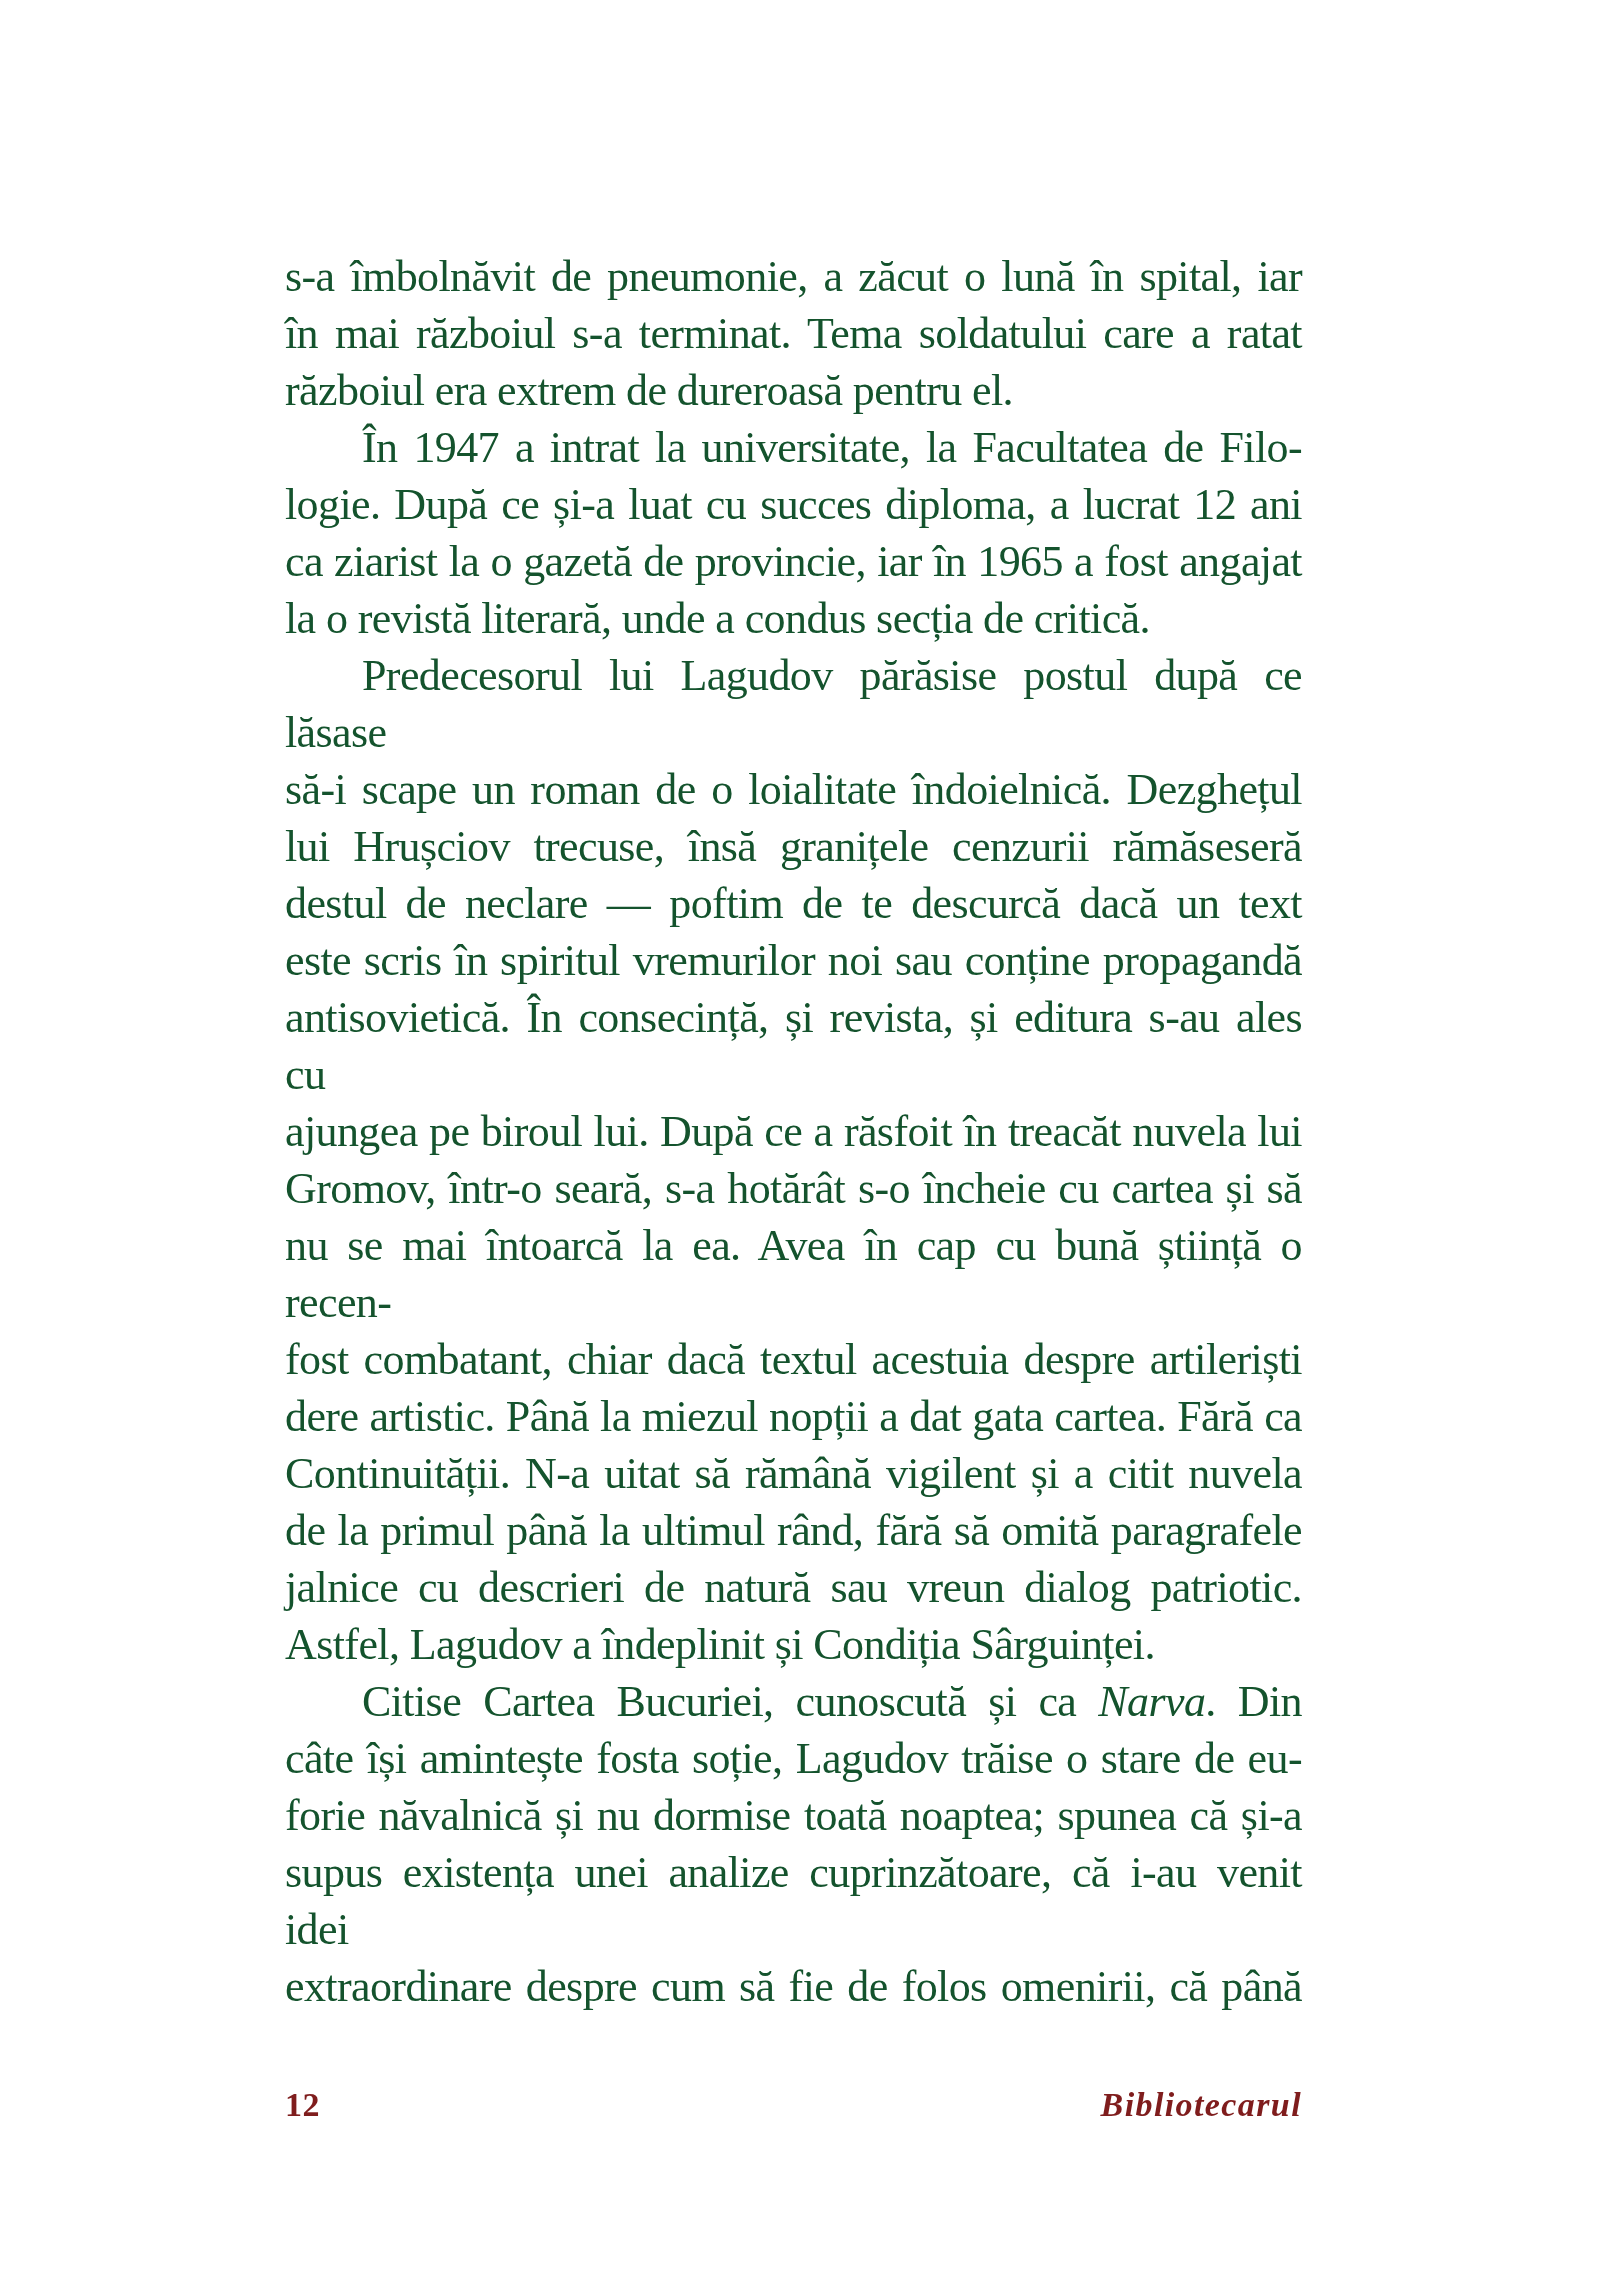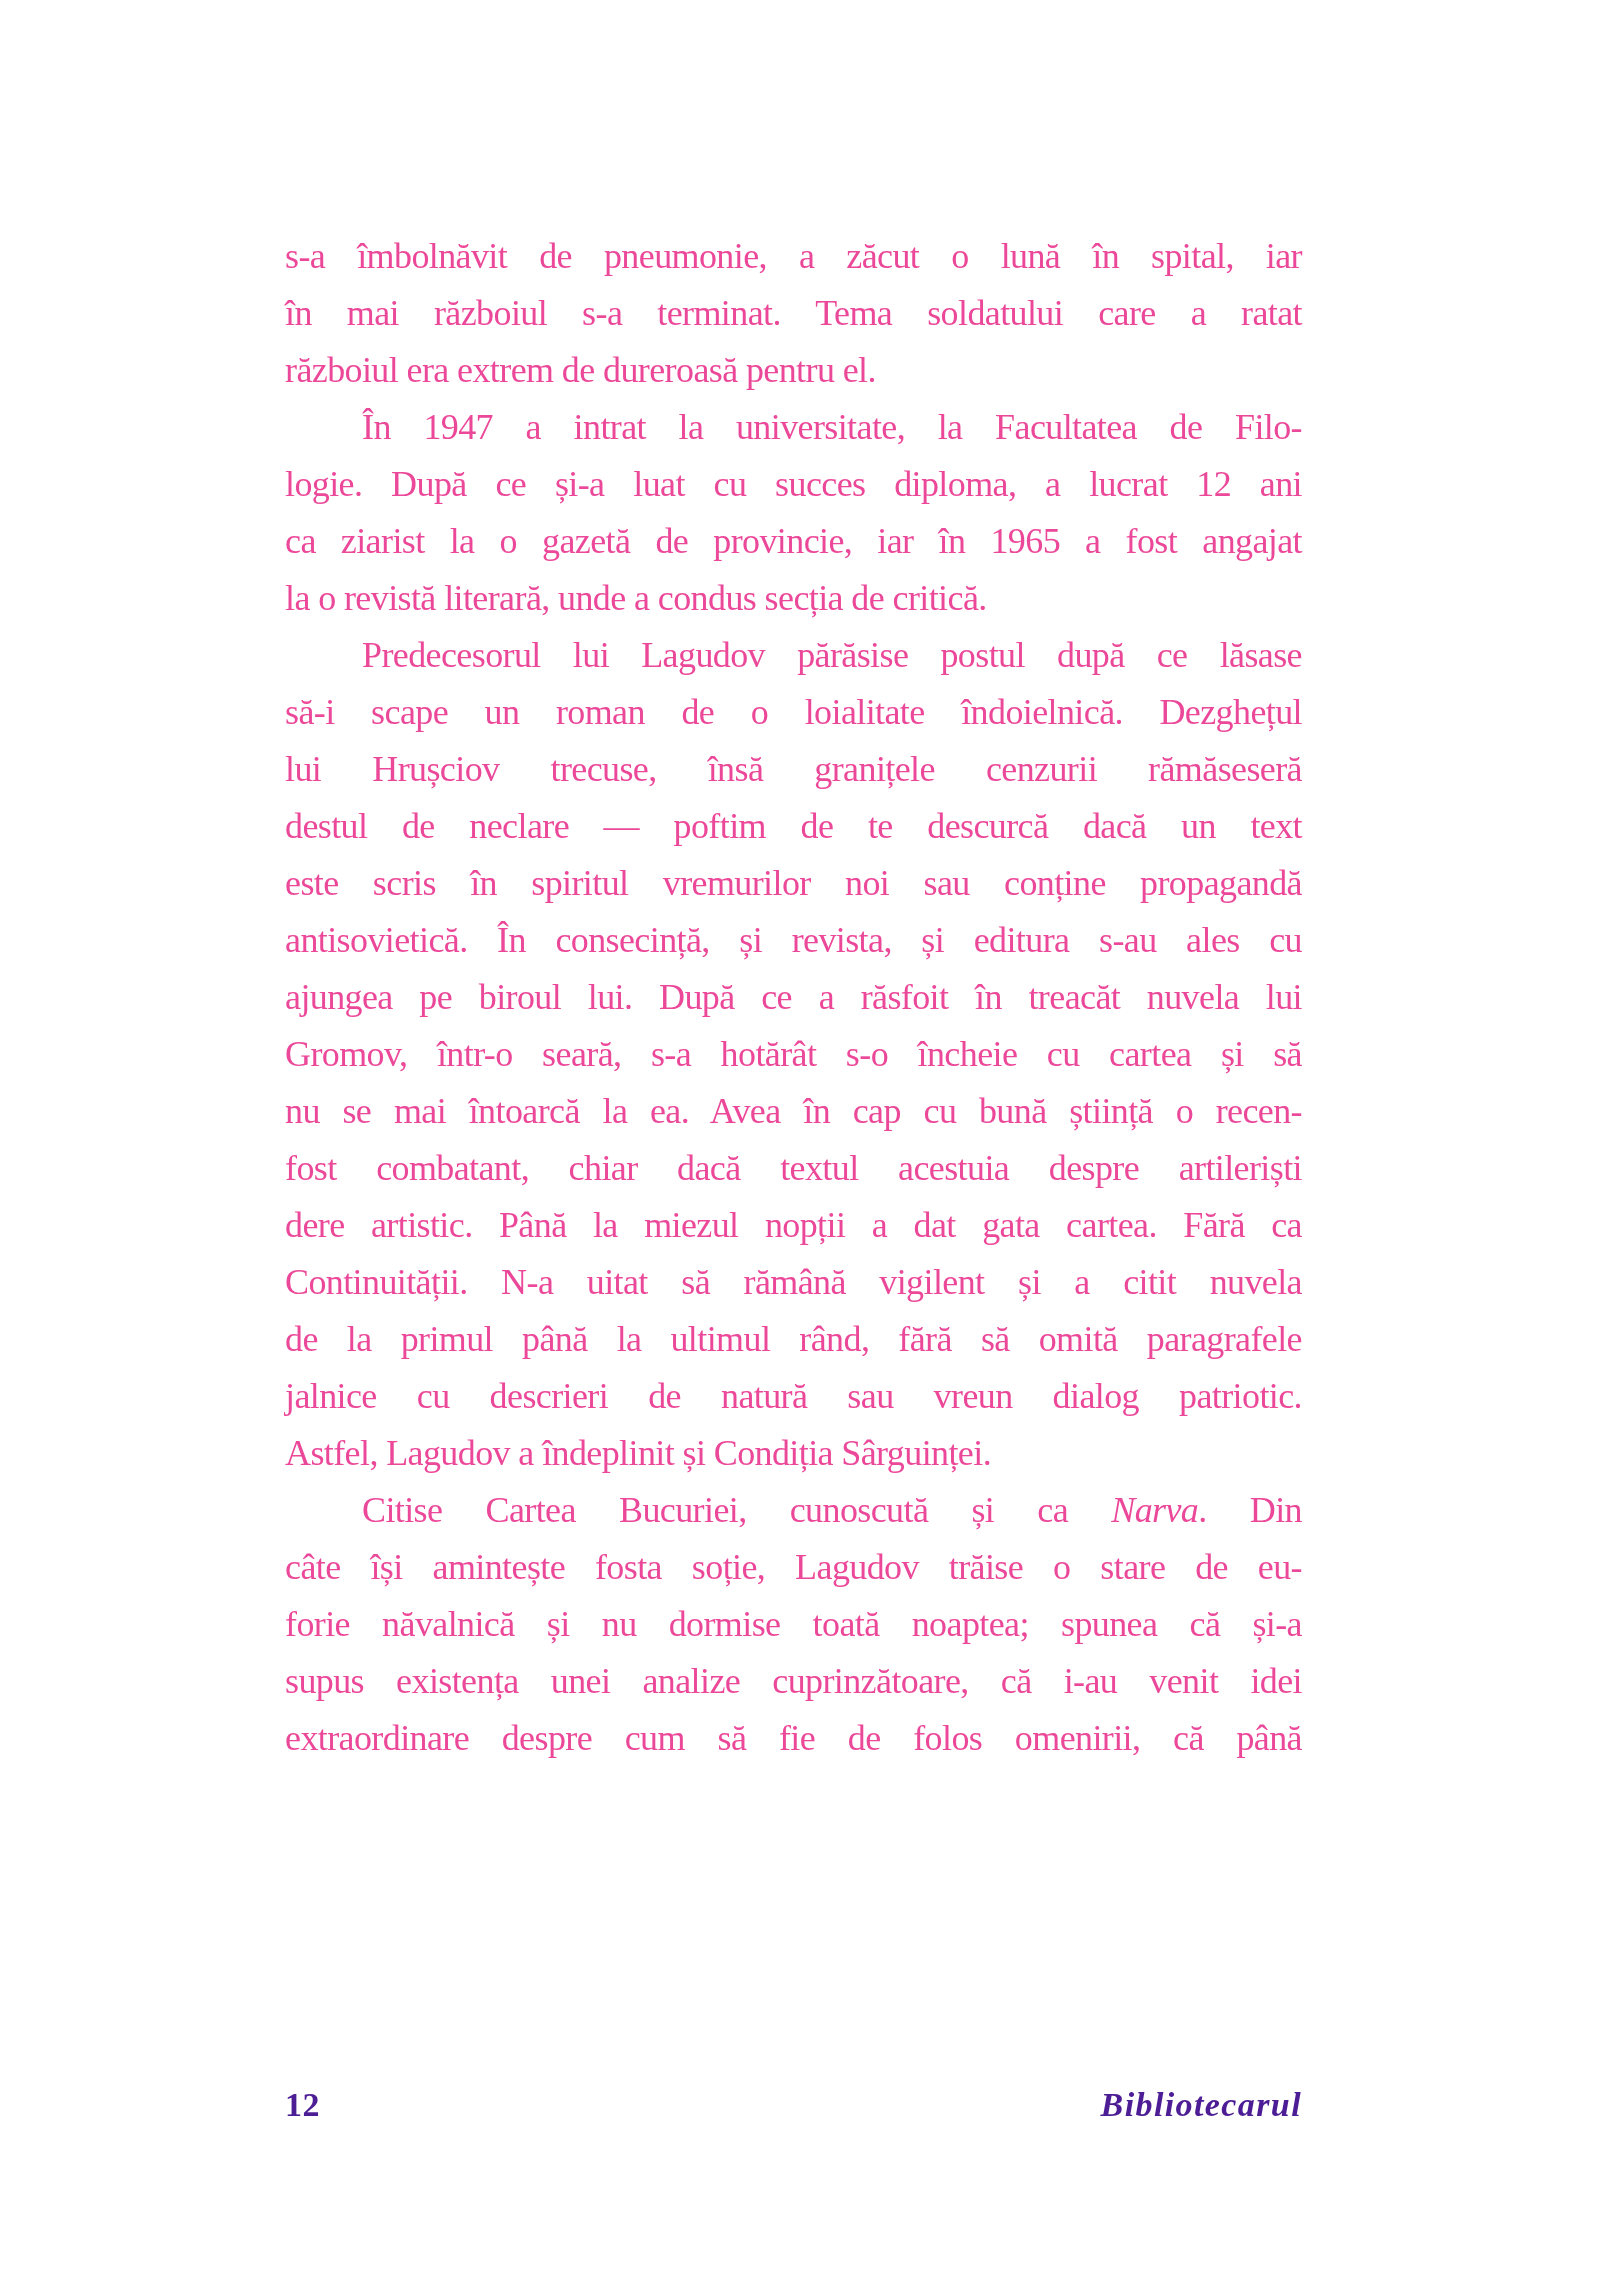--- a/index.html
+++ b/index.html
@@ -11,26 +11,26 @@
     position: relative;
     width: 1600px;
     height: 2287px;
     margin: 0 auto;
     background: #ffffff;
     overflow: hidden;
   }
   .text-block {
     position: absolute;
     left: 285px;
-    top: 228px;
+    top: 248px;
     width: 1017px;
     font-family: "Liberation Serif", "DejaVu Serif", serif;
-    font-size: 36px;
+    font-size: 44px;
     line-height: 57px;
-    color: #ec4899;
+    color: #14532d;
     letter-spacing: -0.6px;
   }
   .paragraph { margin: 0; }
   .line {
     text-align: justify;
     text-align-last: justify;
     white-space: normal;
   }
   .line.no-justify {
     text-align: right;
@@ -41,21 +41,21 @@
   }
   .footer {
     position: absolute;
     left: 285px;
     width: 1017px;
     top: 2086px;
     display: flex;
     justify-content: space-between;
     align-items: flex-start;
     font-family: "Liberation Serif", "DejaVu Serif", serif;
-    color: #4c1d95;
+    color: #7f1d1d;
   }
   .page-number {
     font-weight: bold;
     font-size: 34px;
     letter-spacing: 0.5px;
   }
   .running-title {
     font-weight: bold;
     font-style: italic;
     font-size: 34px;

